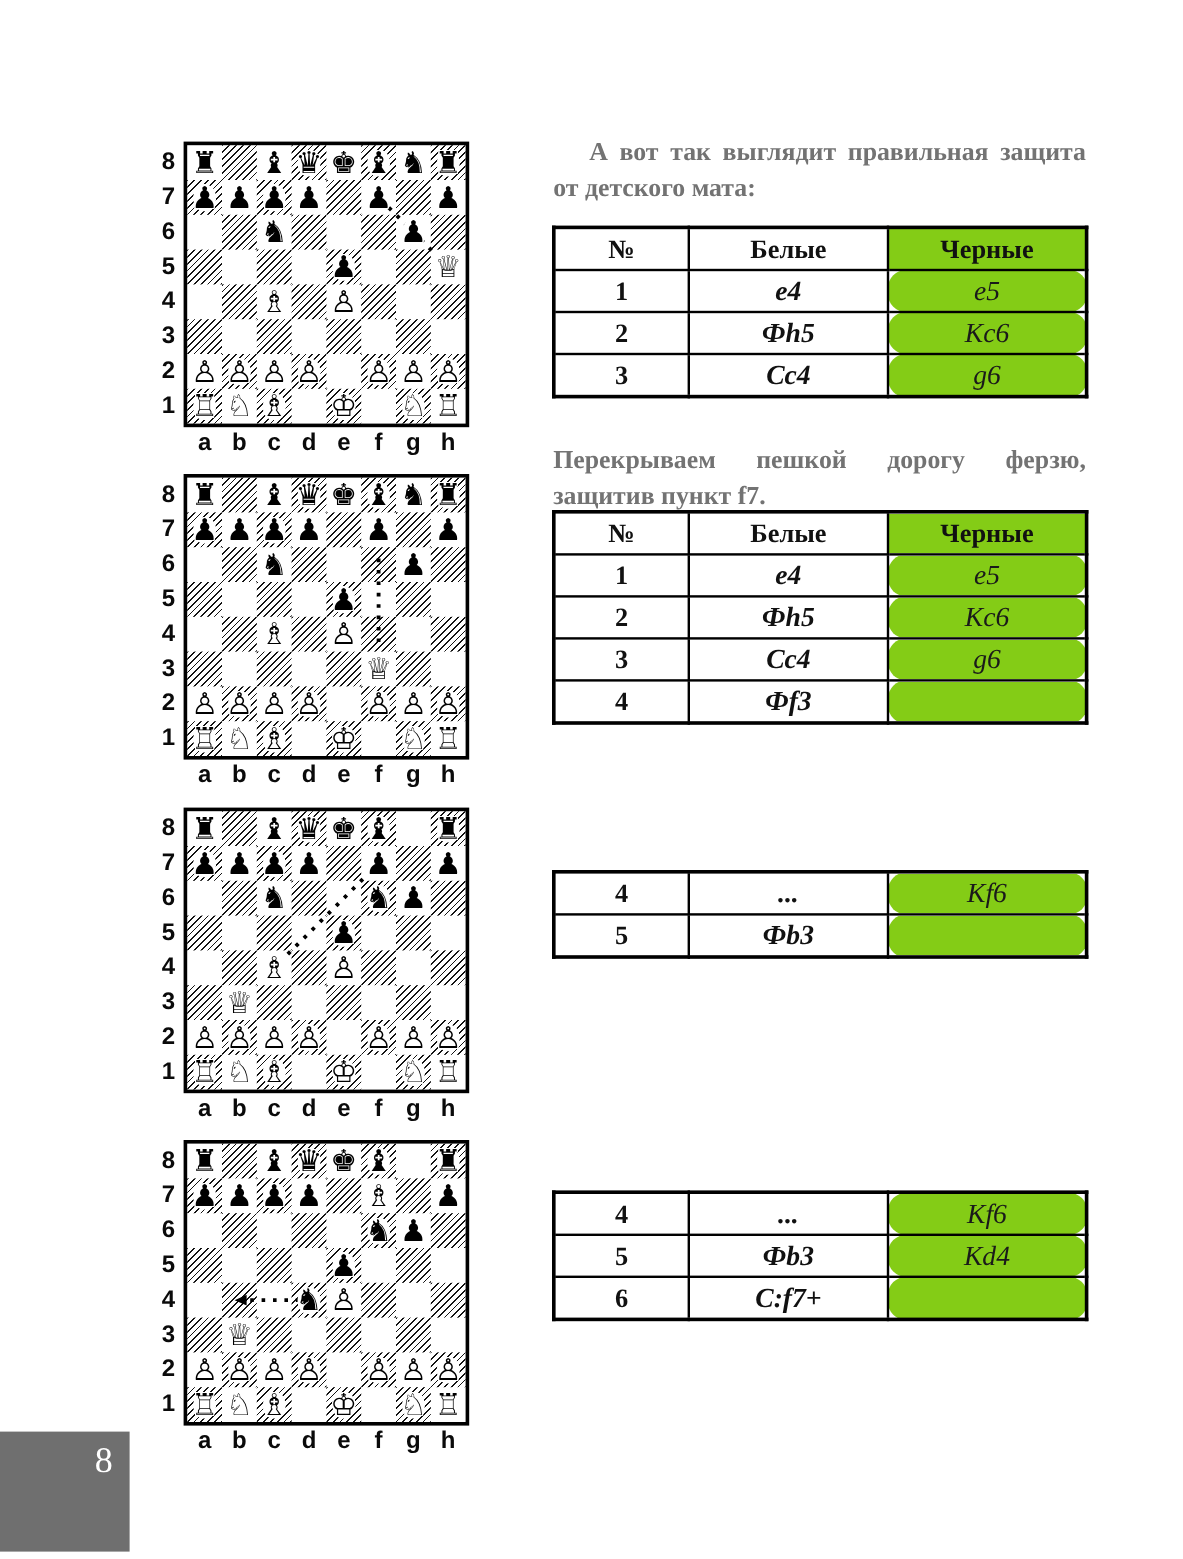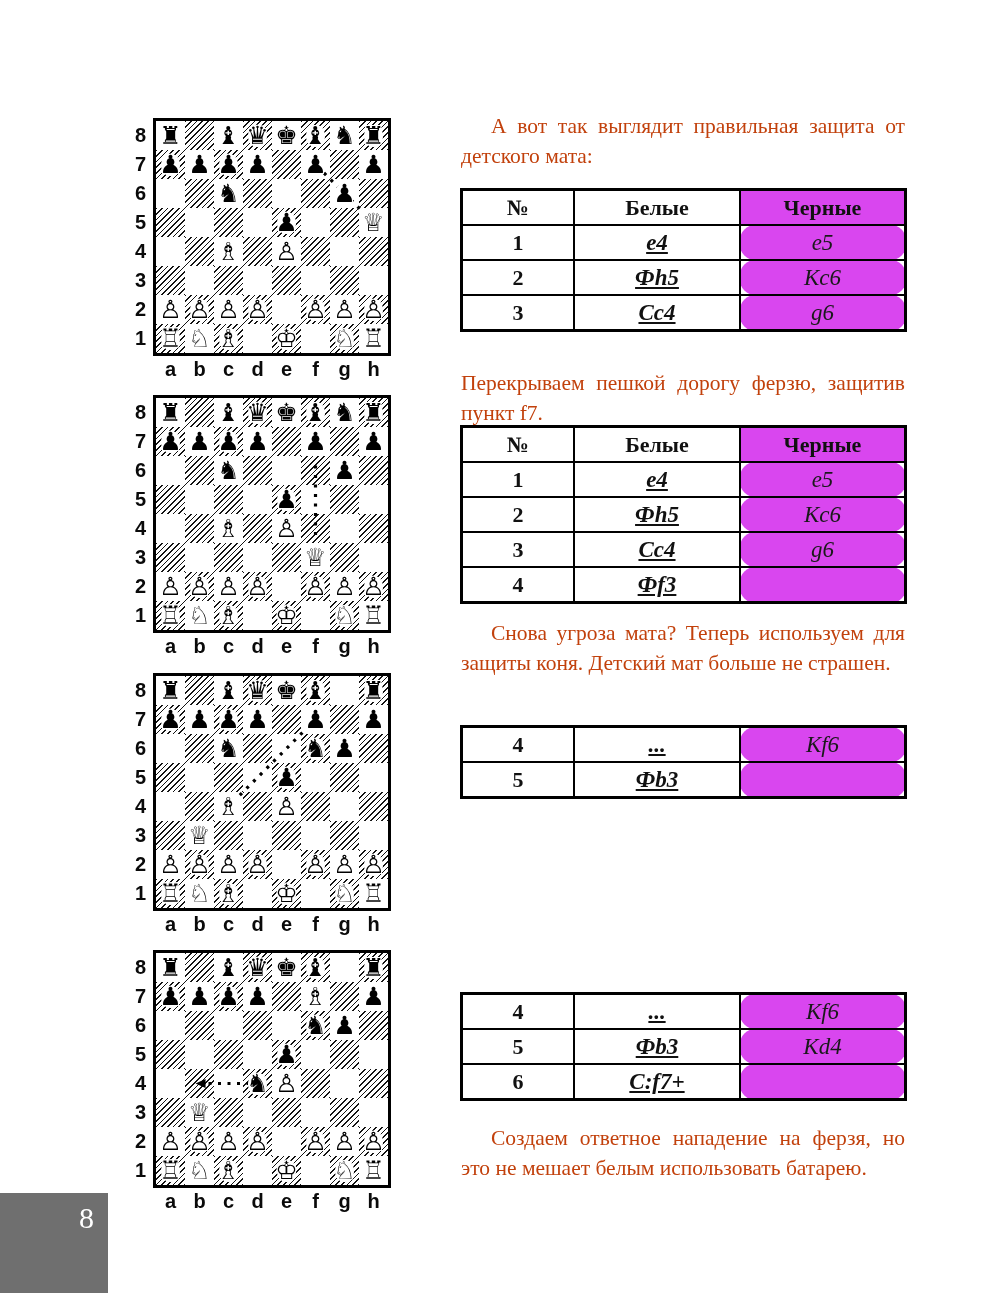--- a/index.html
+++ b/index.html
@@ -27,29 +27,29 @@
                  background:#fff;border-radius:45%;z-index:-1;}
   .arrow-svg{position:absolute;inset:0;z-index:1;pointer-events:none;}
 
   
   .moves-table{position:absolute;left:460px;border-collapse:collapse;table-layout:fixed;
                width:443px;border:3px solid #000;background:#fff;}
   .moves-table th,.moves-table td{border:2px solid #000;height:33px;text-align:center;
                vertical-align:middle;padding:0;overflow:hidden;}
   .moves-table th{font:bold 22px "Liberation Serif",serif;}
   .moves-table td.c0{font:bold 22px "Liberation Serif",serif;}
-  .moves-table td.c1{font:bold italic 23px "Liberation Serif",serif;text-decoration:underline;}
+  .moves-table td.c1{font:bold italic 23px "Liberation Serif",serif;}
   .moves-table td.c2{font:italic 23px "Liberation Serif",serif;color:#1a1a1a;border-radius:15px;}
   .moves-table .c0{width:110px;}
   .moves-table .c1{width:164px;}
-  .moves-table .c2{width:163px;background:#d946ef;}
+  .moves-table .c2{width:163px;background:#84cc16;}
 
   
-  .para{position:absolute;left:461px;width:444px;font-weight:normal;font-size:21.5px;
-        line-height:29.5px;text-align:justify;text-indent:30px;color:#c2410c;}
+  .para{position:absolute;left:461px;width:444px;font-weight:bold;font-size:21.5px;
+        line-height:29.5px;text-align:justify;text-indent:30px;color:#737373;}
   .para.no-indent{text-indent:0;margin-top:25px;}
 
   
   .page-tab{position:absolute;left:0;top:1193px;width:108px;height:100px;background:#6f6f6f;}
   .page-num{position:absolute;top:8px;right:14px;color:#fff;
             font:30px "Liberation Serif",serif;}
 </style>
 </head>
 <body>
 
@@ -727,21 +727,20 @@
           <td class="c2">g6</td>
         </tr>
         <tr>
           <td class="c0">4</td>
           <td class="c1">Фf3</td>
           <td class="c2"></td>
         </tr>
       </tbody>
     </table>
 
-  <div class="para" style="top:619px">Снова угроза мата? Теперь используем для защиты коня. Детский мат больше не страшен.</div>
 
   <table class="moves-table" style="top:725px">
       <tbody>
         <tr>
           <td class="c0">4</td>
           <td class="c1">...</td>
           <td class="c2">Кf6</td>
         </tr>
         <tr>
           <td class="c0">5</td>
@@ -765,19 +764,18 @@
           <td class="c2">Кd4</td>
         </tr>
         <tr>
           <td class="c0">6</td>
           <td class="c1">С:f7+</td>
           <td class="c2"></td>
         </tr>
       </tbody>
     </table>
 
-  <div class="para" style="top:1124px">Создаем ответное нападение на ферзя, но это не мешает белым использовать батарею.</div>
 
   <div class="page-tab">
     <span class="page-num">8</span>
   </div>
 
 </div>
 
 </body></html>

